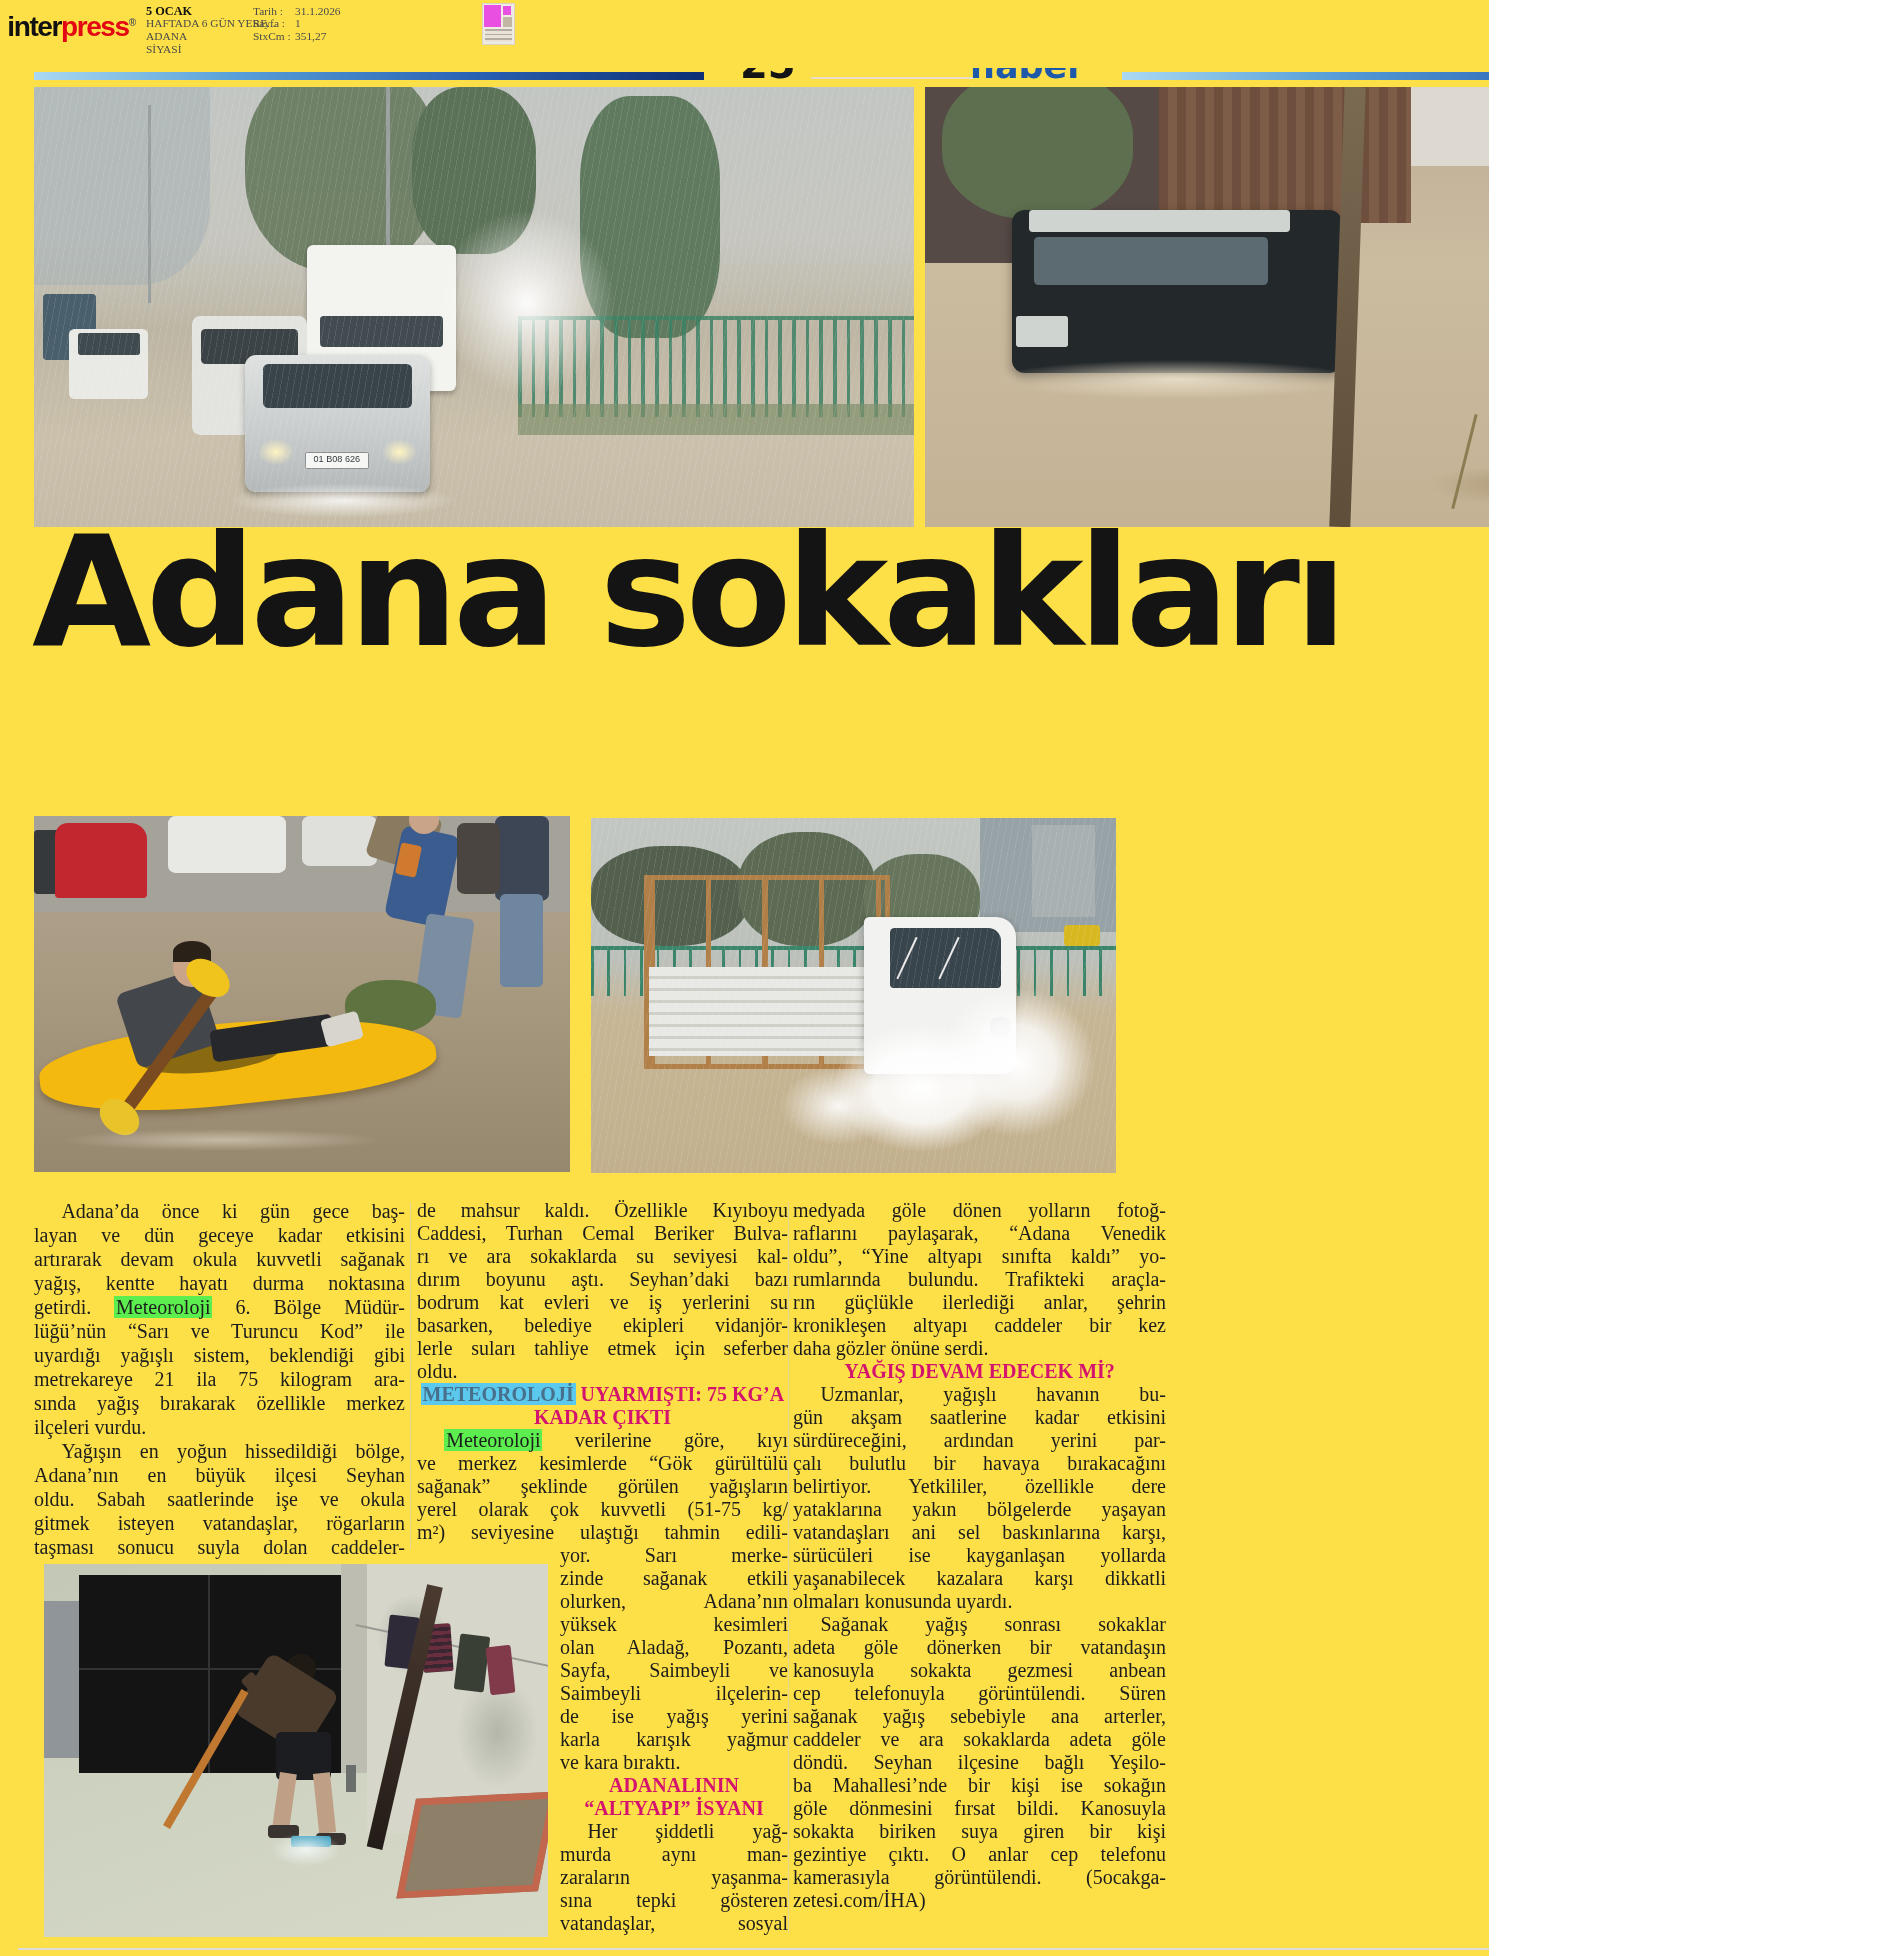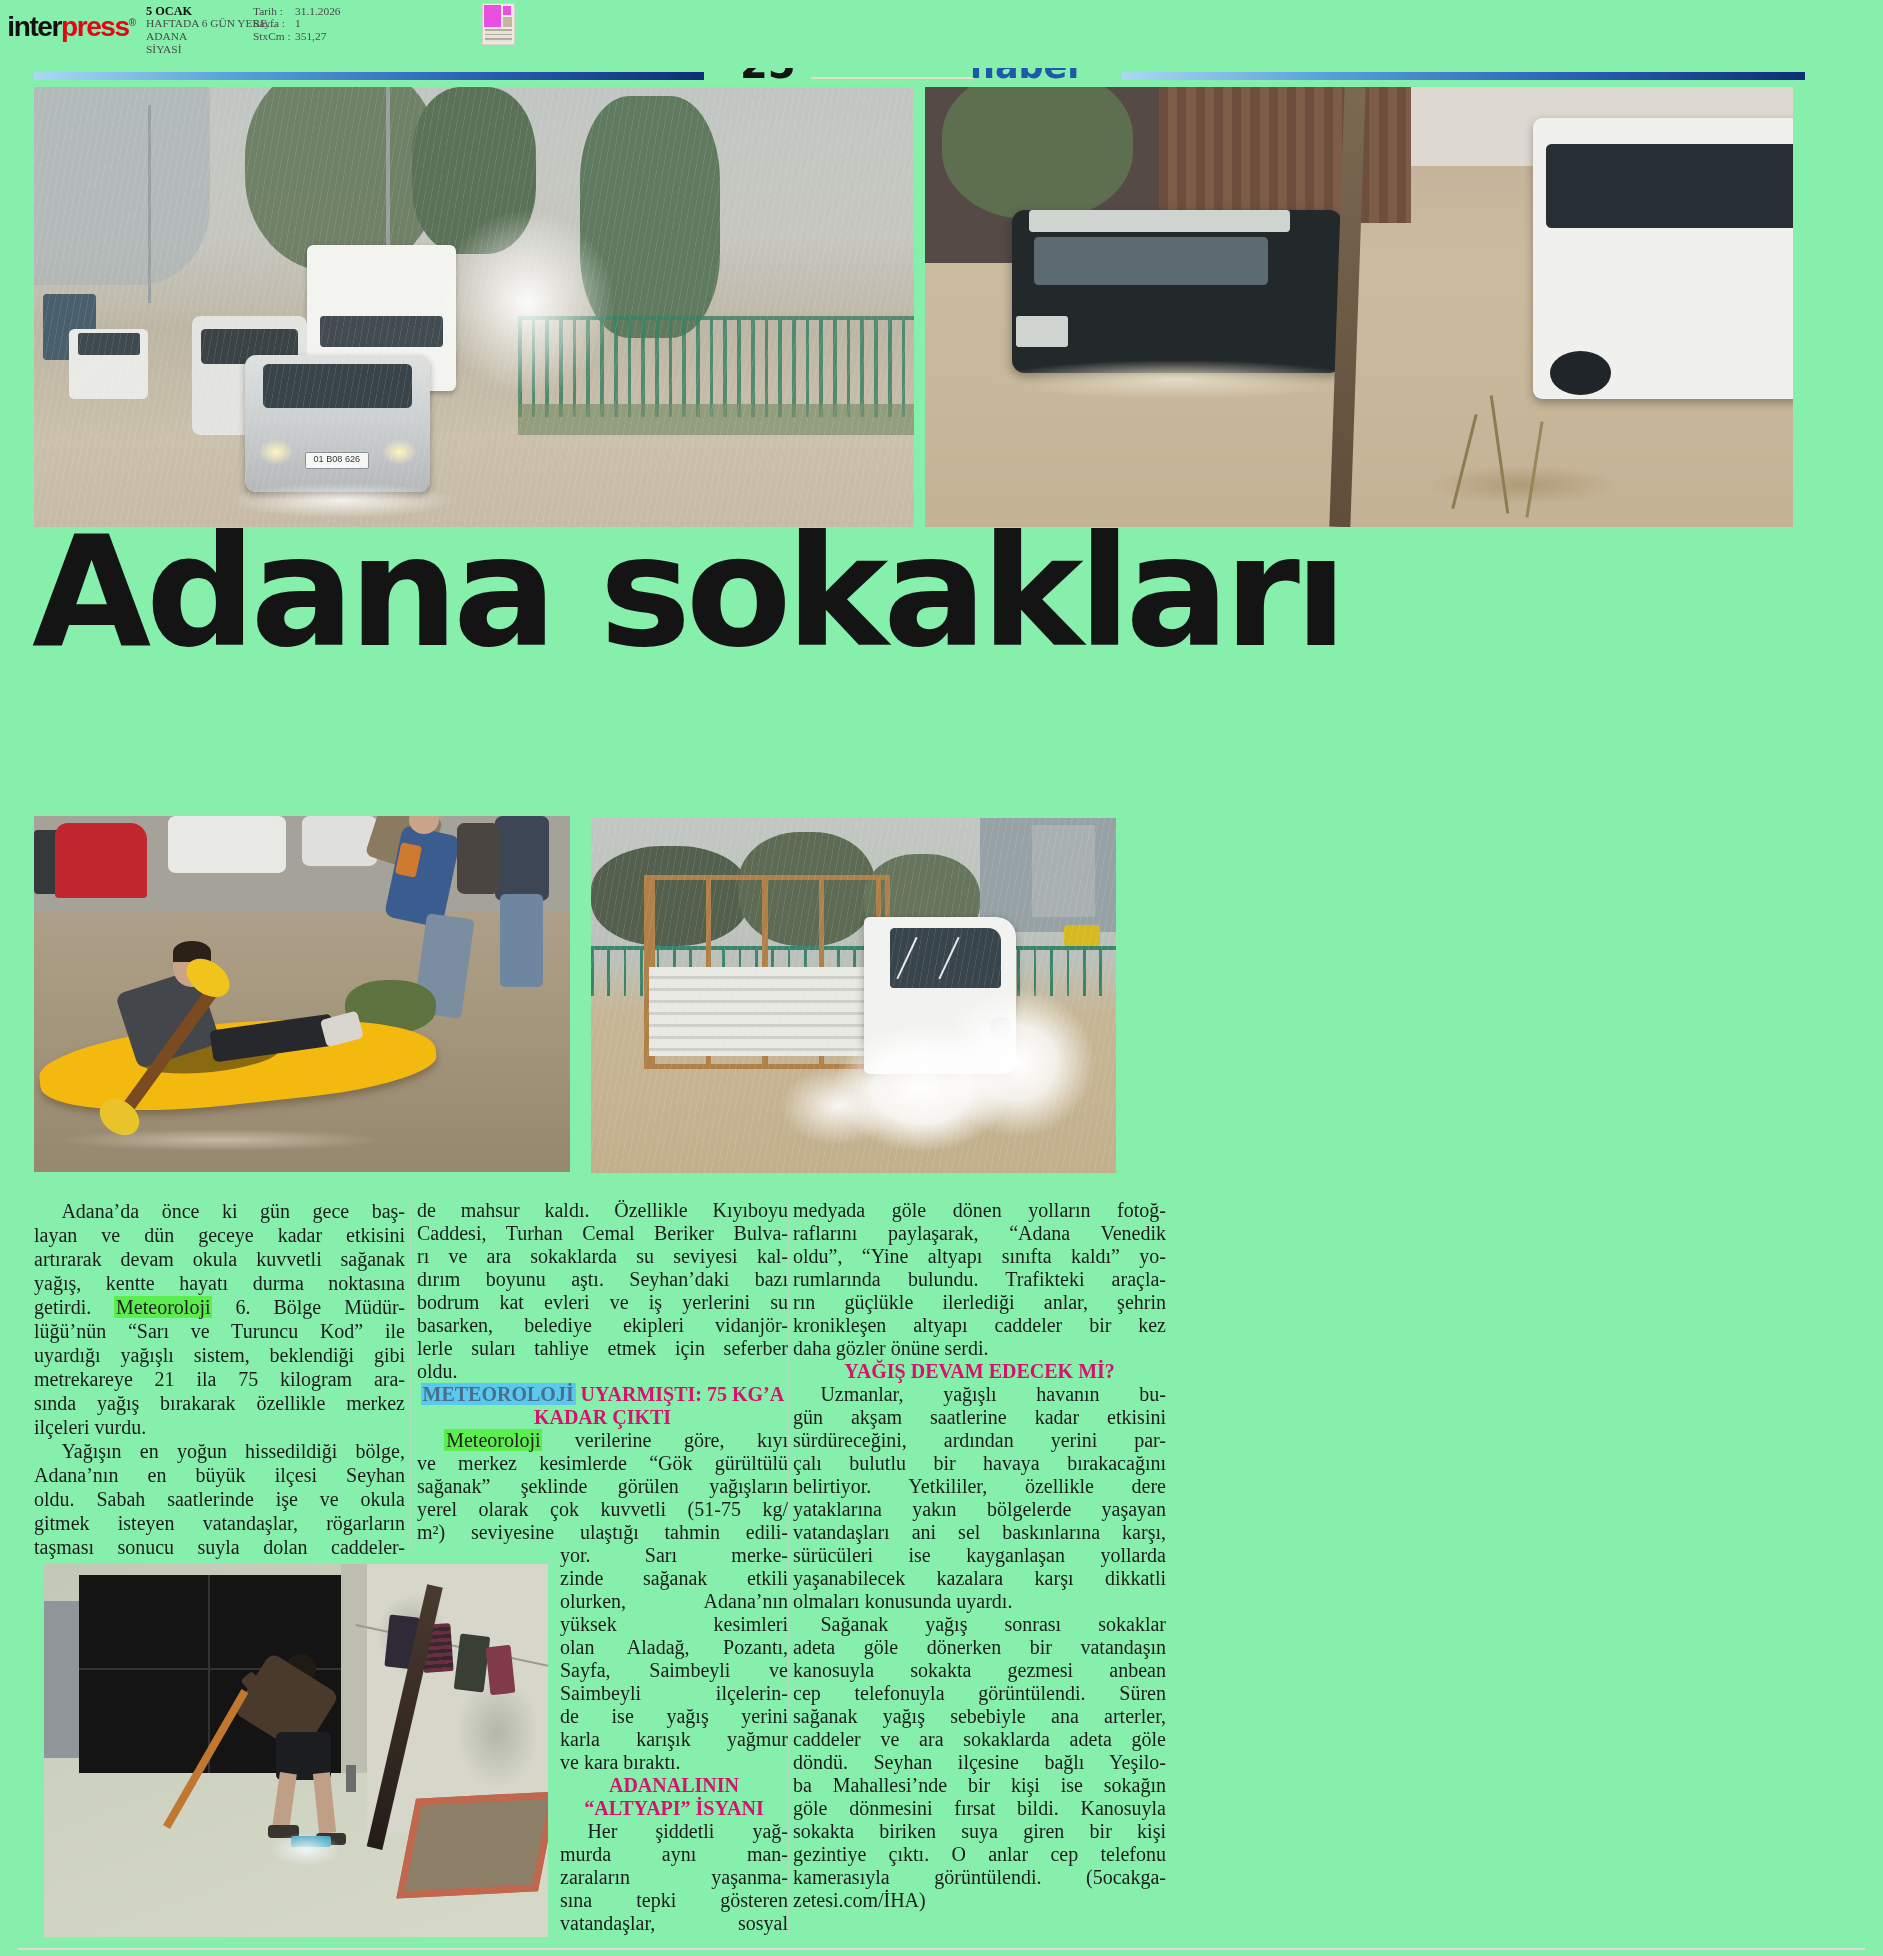--- a/index.html
+++ b/index.html
@@ -1,16 +1,16 @@
 <!DOCTYPE html>
 <html style="font-size:14.6px"><head>
 <meta charset="utf-8">
 <style>
   html,body{margin:0;padding:0;background:#ffffff;}
-  .page{position:relative;width:1883px;height:1956px;background:#86efac;overflow:hidden;
+  .page{position:relative;width:1489px;height:1956px;background:#fde047;overflow:hidden;
         font-family:"Liberation Serif",serif;color:#1c1c1c;}
   .abs{position:absolute;}
 
   
   .logo{font-family:"Liberation Sans",sans-serif;font-weight:bold;font-size:28px;letter-spacing:-1.4px;color:#111;}
   .logo .p2{color:#e30613;}
   .logo .reg{font-size:10px;vertical-align:super;color:#555;letter-spacing:0;}
   .meta{font-family:Liberation Serif, serif;font-size:11.4px;line-height:12.8px;color:#4a4a4a;}
   .meta .b{font-weight:bold;color:#111;font-size:12.3px;}
   .meta-row{display:flex;}

